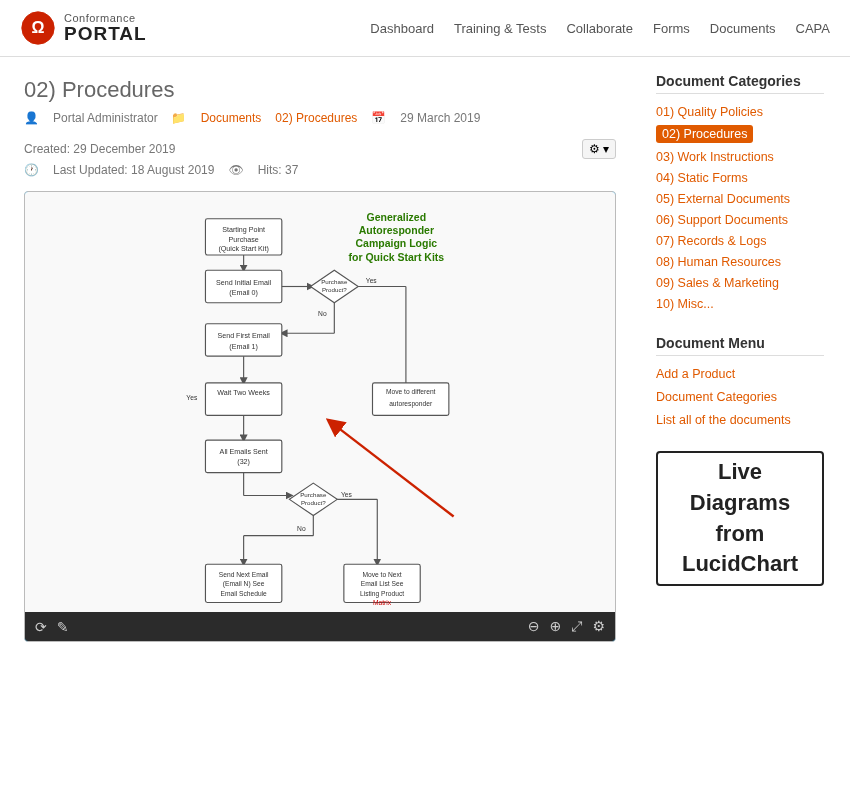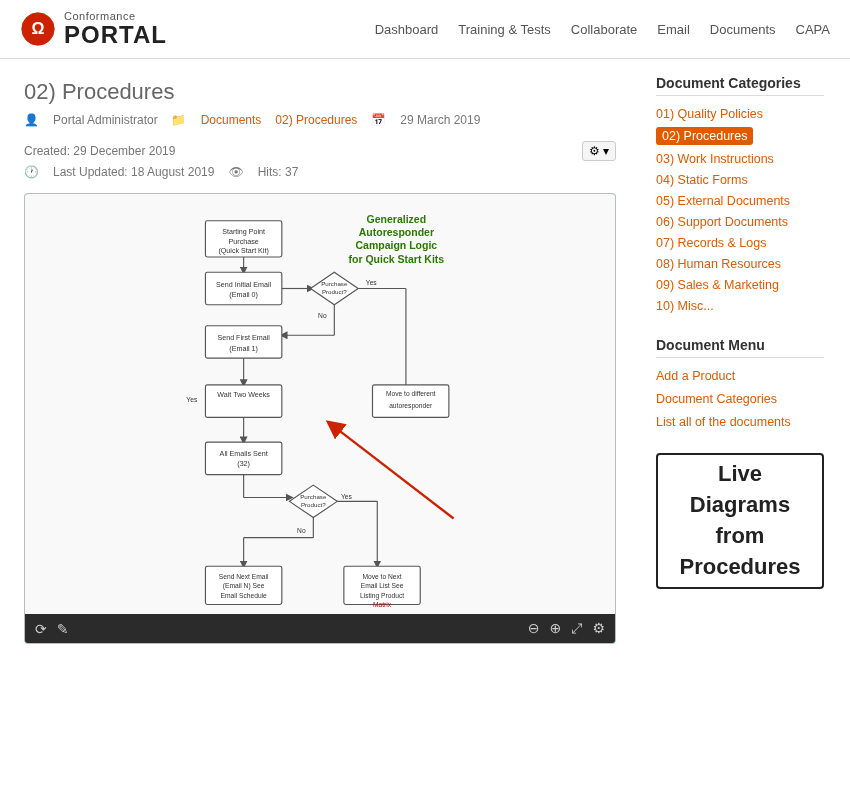--- a/index.html
+++ b/index.html
@@ -25,21 +25,21 @@
     }
     .logo-text {
       line-height: 1.1;
     }
     .logo-text .conformance {
       font-size: 11px;
       color: #555;
       letter-spacing: 0.5px;
     }
     .logo-text .portal {
-      font-size: 24px;
+      font-size: 19px;
       font-weight: bold;
       color: #222;
       letter-spacing: 1px;
     }
     nav {
       display: flex;
       gap: 20px;
       align-items: center;
     }
     nav a {
@@ -198,21 +198,21 @@
     </svg>
     <div class="logo-text">
       <div class="conformance">Conformance</div>
       <div class="portal">PORTAL</div>
     </div>
   </div>
   <nav>
     <a href="#">Dashboard</a>
     <a href="#">Training &amp; Tests</a>
     <a href="#">Collaborate</a>
-    <a href="#">Email</a>
+    <a href="#">Forms</a>
     <a href="#">Documents</a>
     <a href="#">CAPA</a>
   </nav>
 </header>
 
 <div class="main-layout">
 
   <div class="content-area">
     <h2 class="page-category">02) Procedures</h2>
 
@@ -372,17 +372,17 @@
         <li><a href="#">Document Categories</a></li>
         <li><a href="#">List all of the documents</a></li>
       </ul>
     </div>
 
     <div style="border: 2.5px solid #222; border-radius: 4px; padding: 4px 12px; text-align: center; margin-top: 10px; background: #fff;">
       <div style="font-size: 22px; font-weight: bold; line-height: 1.4; color: #222;">
         <span>Live</span><br>
         <span>Diagrams</span><br>
         <span>from</span><br>
-        <span>Procedures</span>
+        <span>LucidChart</span>
       </div>
     </div>
   </div>
 </div>
 
 </body></html>

